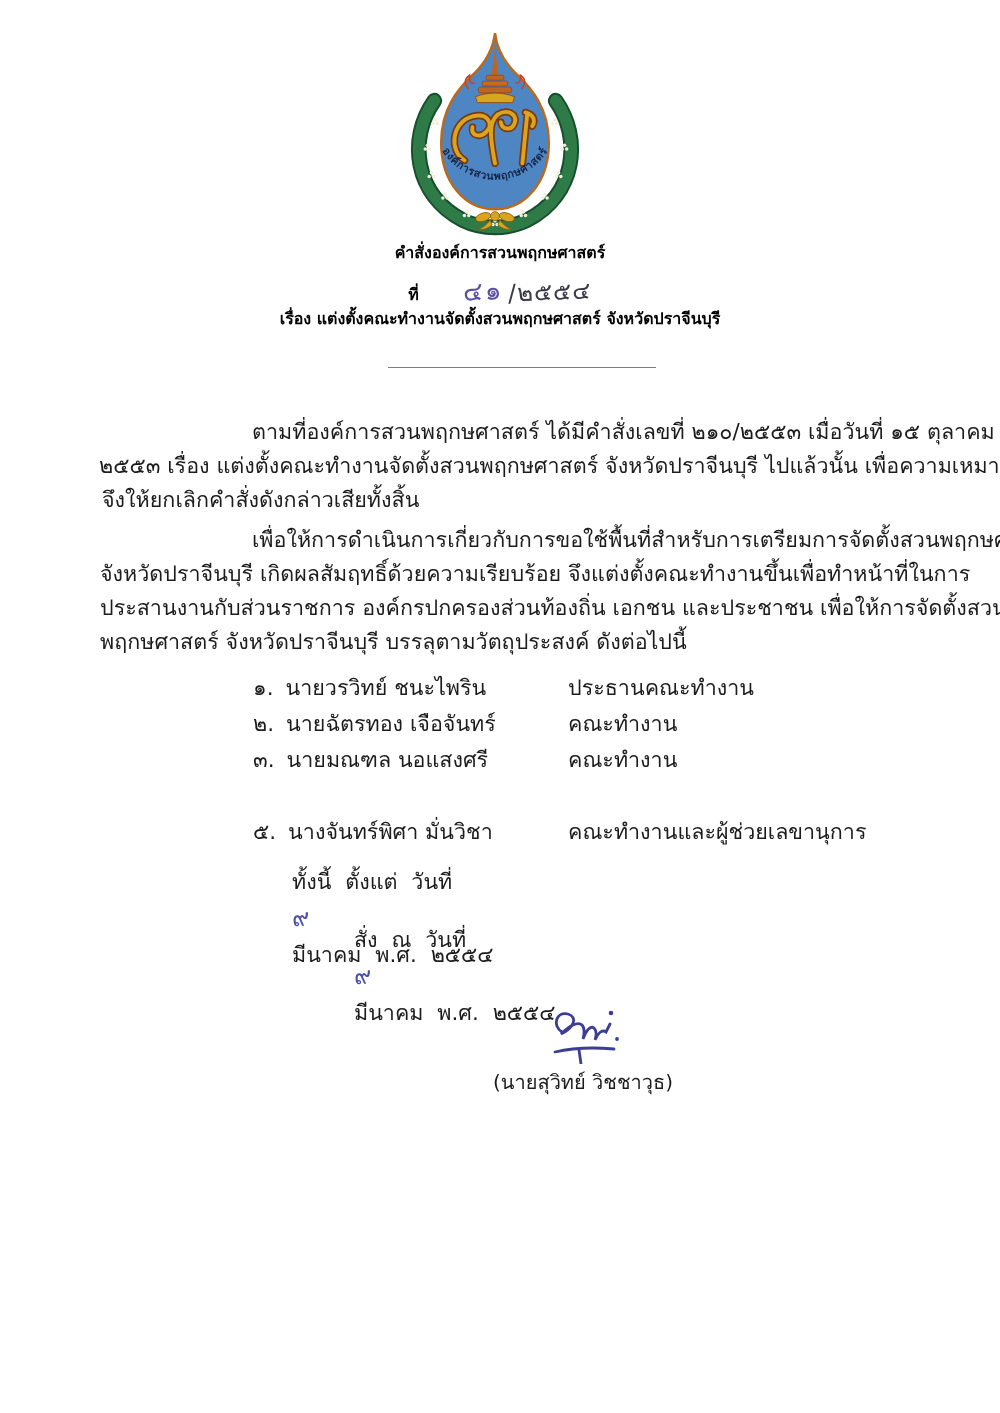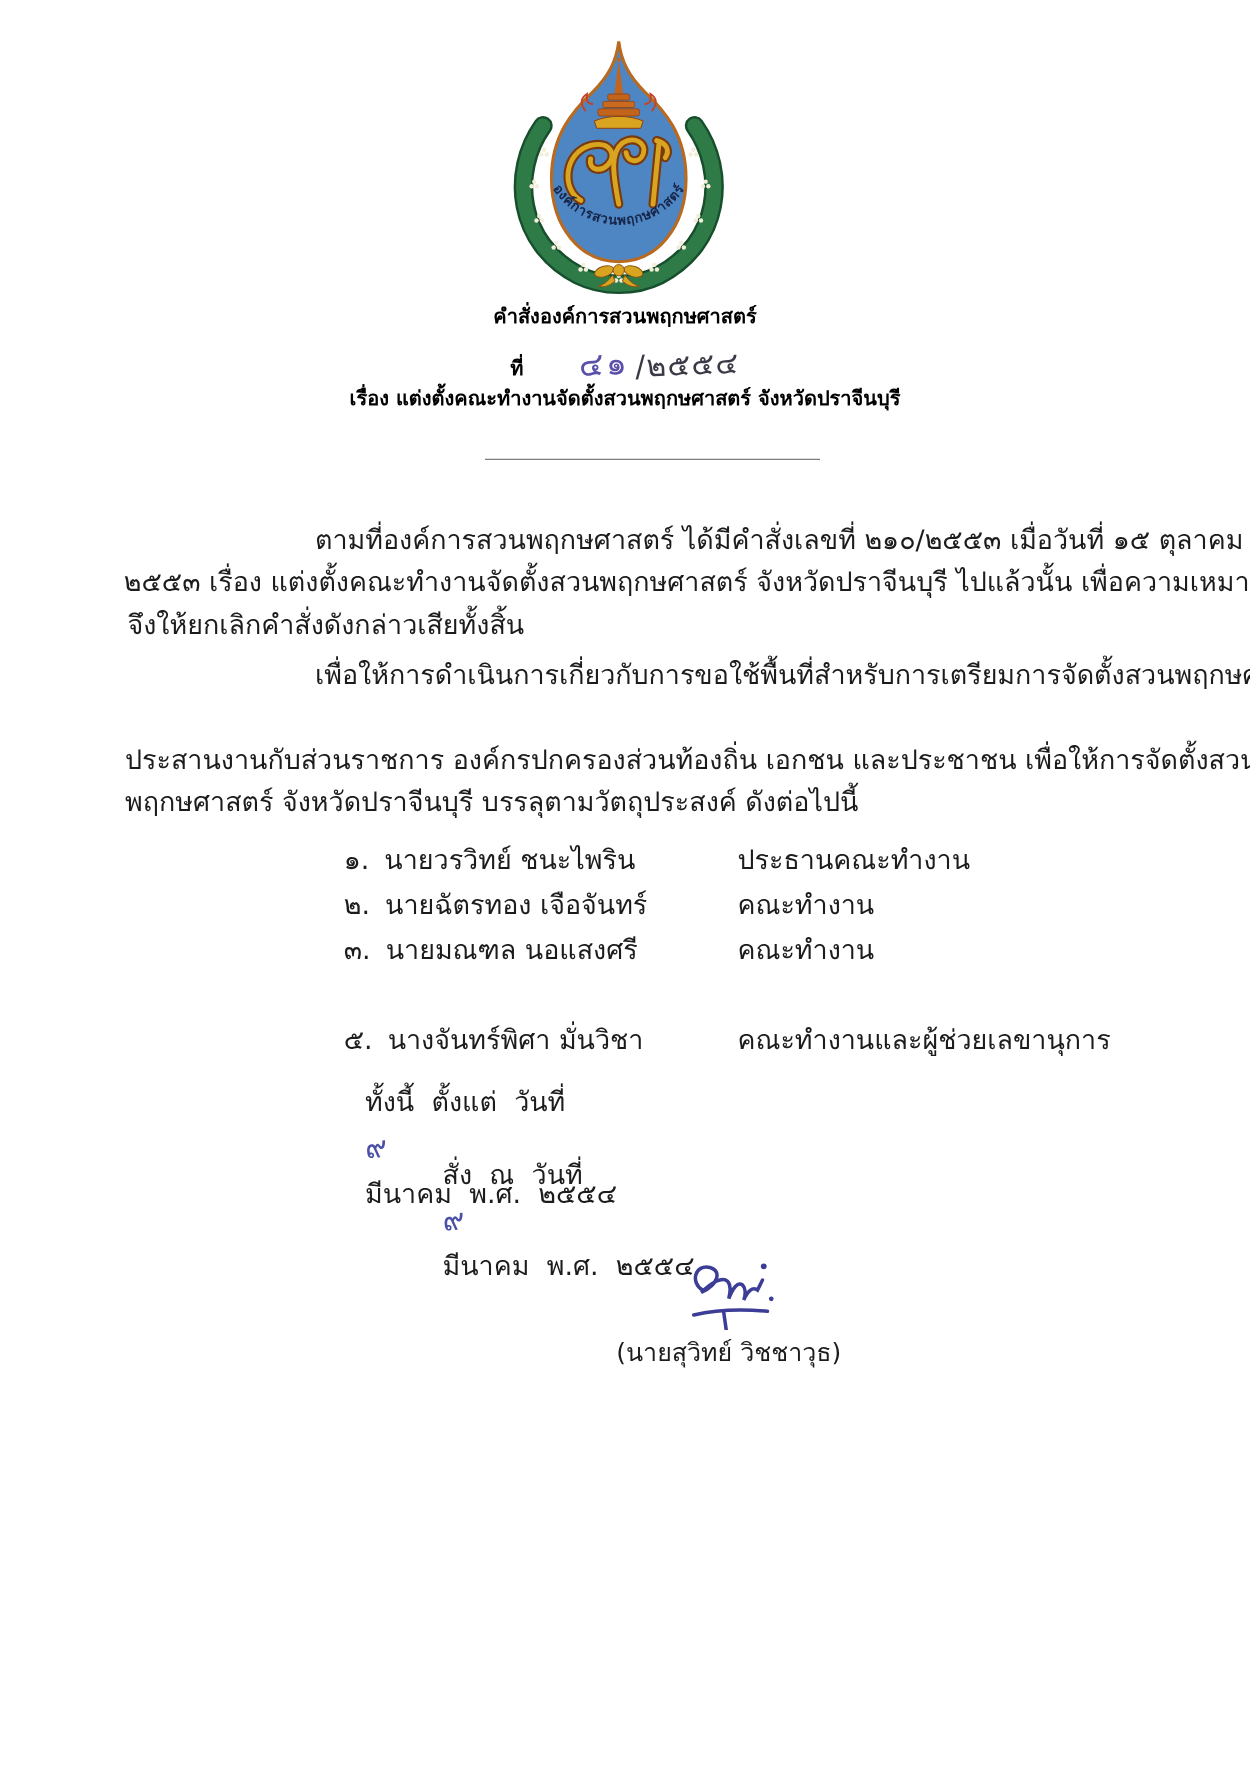--- a/index.html
+++ b/index.html
@@ -6,21 +6,21 @@
   .page {
     position:relative; width:1000px; height:1413px; background:#ffffff;
     font-family:"DejaVu Sans", sans-serif; color:#1f1f1f; overflow:hidden;
   }
   .abs { position:absolute; white-space:nowrap; }
   .ctr { left:0; width:1000px; text-align:center; }
   .hdr { font-size:16px; font-weight:bold; color:#000000; }
   .bodytxt { font-size:21.5px; color:#1c1c1c; }
   .row { display:flex; align-items:baseline;flex-direction:column; }
   .ws { word-spacing:7px; }
-  .namecell { display:inline-block; width:315px;margin-left:22px; }
+  .namecell { display:inline-block; width:315px; }
   .no { display:inline-block; margin-right:12px; }
   .hand-num { font-size:26px; color:#5a50aa; transform:rotate(-3deg); display:inline-block; letter-spacing:2px; }
   .hand-year { font-size:24px; color:#3a3a47; transform:rotate(-2deg); display:inline-block; letter-spacing:1px; }
   .hand-day { font-size:24px; color:#4a4fa8; transform:rotate(-4deg); display:inline-block; }
   .divider { border-top:1.6px solid #7d7d7d; height:0; }
   .sig-name { font-size:20px; color:#1c1c1c; }
 </style>
 </head>
 <body>
 
@@ -140,20 +140,21 @@
 
   <div class="abs ctr hdr" style="top:306px;text-align:center;">เรื่อง แต่งตั้งคณะทำงานจัดตั้งสวนพฤกษศาสตร์ จังหวัดปราจีนบุรี</div>
 
   <div class="abs divider" style="left:388px; top:367px; width:268px;"></div>
 
   <div class="abs bodytxt" style="left:252px; top:414px;">ตามที่องค์การสวนพฤกษศาสตร์ ได้มีคำสั่งเลขที่ ๒๑๐/๒๕๕๓ เมื่อวันที่ ๑๕ ตุลาคม พ.ศ.</div>
   <div class="abs bodytxt" style="left:99px;  top:448px;">๒๕๕๓ เรื่อง แต่งตั้งคณะทำงานจัดตั้งสวนพฤกษศาสตร์ จังหวัดปราจีนบุรี ไปแล้วนั้น เพื่อความเหมาะสม</div>
   <div class="abs bodytxt" style="left:102px; top:482px;">จึงให้ยกเลิกคำสั่งดังกล่าวเสียทั้งสิ้น</div>
 
   <div class="abs bodytxt" style="left:252px; top:522px;">เพื่อให้การดำเนินการเกี่ยวกับการขอใช้พื้นที่สำหรับการเตรียมการจัดตั้งสวนพฤกษศาสตร์</div>
+  <div class="abs bodytxt" style="left:100px; top:556px;">จังหวัดปราจีนบุรี เกิดผลสัมฤทธิ์ด้วยความเรียบร้อย จึงแต่งตั้งคณะทำงานขึ้นเพื่อทำหน้าที่ในการ</div>
   <div class="abs bodytxt" style="left:100px; top:590px;">ประสานงานกับส่วนราชการ องค์กรปกครองส่วนท้องถิ่น เอกชน และประชาชน เพื่อให้การจัดตั้งสวน</div>
   <div class="abs bodytxt" style="left:100px; top:624px;">พฤกษศาสตร์ จังหวัดปราจีนบุรี บรรลุตามวัตถุประสงค์ ดังต่อไปนี้</div>
 
   <div class="abs bodytxt" style="left:253px; top:670px;">
     <span class="namecell"><span class="no">๑.</span><span>นายวรวิทย์ ชนะไพริน</span></span><span>ประธานคณะทำงาน</span>
   </div>
   <div class="abs bodytxt" style="left:253px; top:706px;">
     <span class="namecell"><span class="no">๒.</span><span>นายฉัตรทอง เจือจันทร์</span></span><span>คณะทำงาน</span>
   </div>
   <div class="abs bodytxt" style="left:253px; top:742px;">

